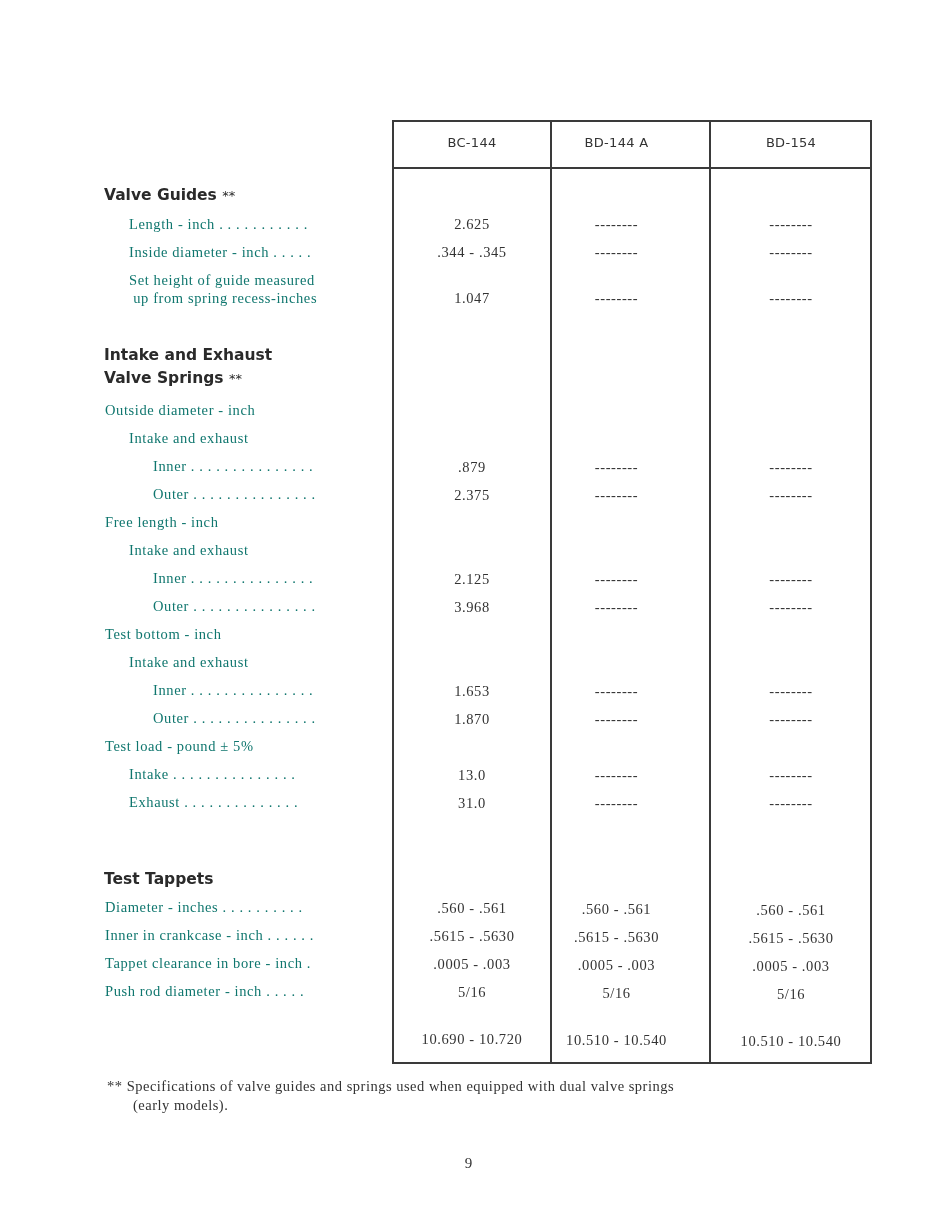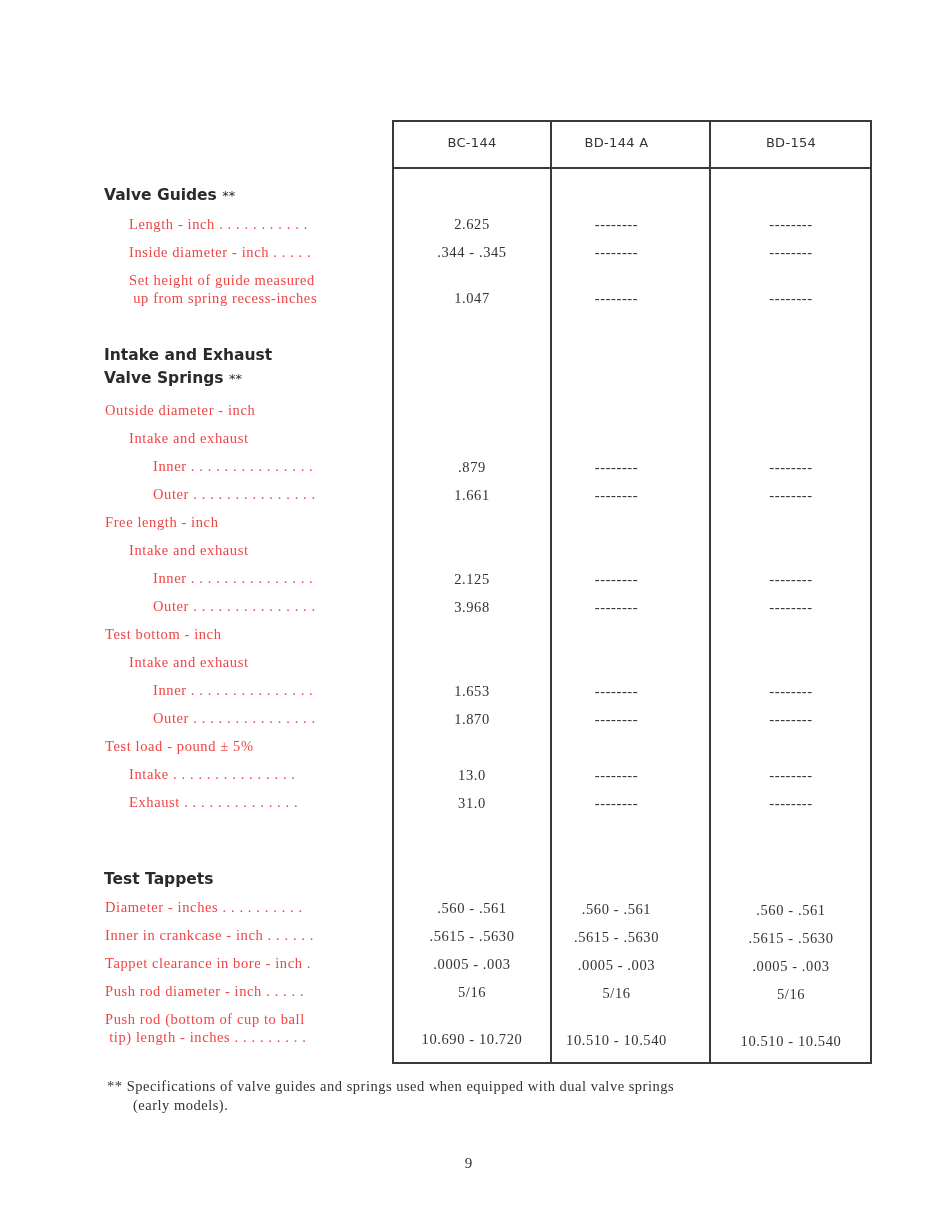--- a/index.html
+++ b/index.html
@@ -24,21 +24,21 @@
       text-align: center; letter-spacing: 0.3px;
     }
     .section {
       position: absolute; left: 104px;
       font-family: "DejaVu Sans", sans-serif; font-weight: bold; font-size: 15.5px;
       color: #2a2a2a; line-height: 23px;
     }
     .section .ast { font-weight: normal; font-size: 13px; }
     .label {
       position: absolute;
-      font-family: "Liberation Serif", serif; font-size: 14.5px; color: #ef4444;
+      font-family: "Liberation Serif", serif; font-size: 14.5px; color: #0f766e;
       letter-spacing: 0.6px; white-space: pre; line-height: 18px;
     }
     .val {
       position: absolute;
       font-family: "Liberation Serif", serif; font-size: 14.5px; color: #333;
       letter-spacing: 0.6px; text-align: center; line-height: 18px;
       white-space: pre;
     }
     .c1 { left: 394px; width: 156px; }
     .c2 { left: 552px; width: 129px; }
@@ -96,21 +96,21 @@
 
   <div class="label" style="left:105px; top:384px">Outside diameter - inch</div>
   <div class="label" style="left:129px; top:412px">Intake and exhaust</div>
 
   <div class="label" style="left:153px; top:440px">Inner . . . . . . . . . . . . . . .</div>
   <div class="val c1" style="top:441px">.879</div>
   <div class="val c2" style="top:441px">--------</div>
   <div class="val c3" style="top:441px">--------</div>
 
   <div class="label" style="left:153px; top:468px">Outer . . . . . . . . . . . . . . .</div>
-  <div class="val c1" style="top:469px">1.661</div>
+  <div class="val c1" style="top:469px">2.375</div>
   <div class="val c2" style="top:469px">--------</div>
   <div class="val c3" style="top:469px">--------</div>
 
   <div class="label" style="left:105px; top:496px">Free length - inch</div>
   <div class="label" style="left:129px; top:524px">Intake and exhaust</div>
 
   <div class="label" style="left:153px; top:552px">Inner . . . . . . . . . . . . . . .</div>
   <div class="val c1" style="top:553px">2.125</div>
   <div class="val c2" style="top:553px">--------</div>
   <div class="val c3" style="top:553px">--------</div>
@@ -160,22 +160,20 @@
   <div class="label" style="left:105px; top:937px">Tappet clearance in bore - inch .</div>
   <div class="val c1" style="top:938px">.0005 - .003</div>
   <div class="val c2" style="top:939px">.0005 - .003</div>
   <div class="val c3" style="top:940px">.0005 - .003</div>
 
   <div class="label" style="left:105px; top:965px">Push rod diameter - inch . . . . .</div>
   <div class="val c1" style="top:966px">5/16</div>
   <div class="val c2" style="top:967px">5/16</div>
   <div class="val c3" style="top:968px">5/16</div>
 
-  <div class="label" style="left:105px; top:993px">Push rod (bottom of cup to ball
- tip) length - inches . . . . . . . . .</div>
   <div class="val c1" style="top:1013px">10.690 - 10.720</div>
   <div class="val c2" style="top:1014px">10.510 - 10.540</div>
   <div class="val c3" style="top:1015px">10.510 - 10.540</div>
 
   <div class="foot">
     <span>** Specifications of valve guides and springs used when equipped with dual valve springs</span>
     <span class="indent">(early models).</span>
   </div>
 
   <div class="pagenum">9</div>

